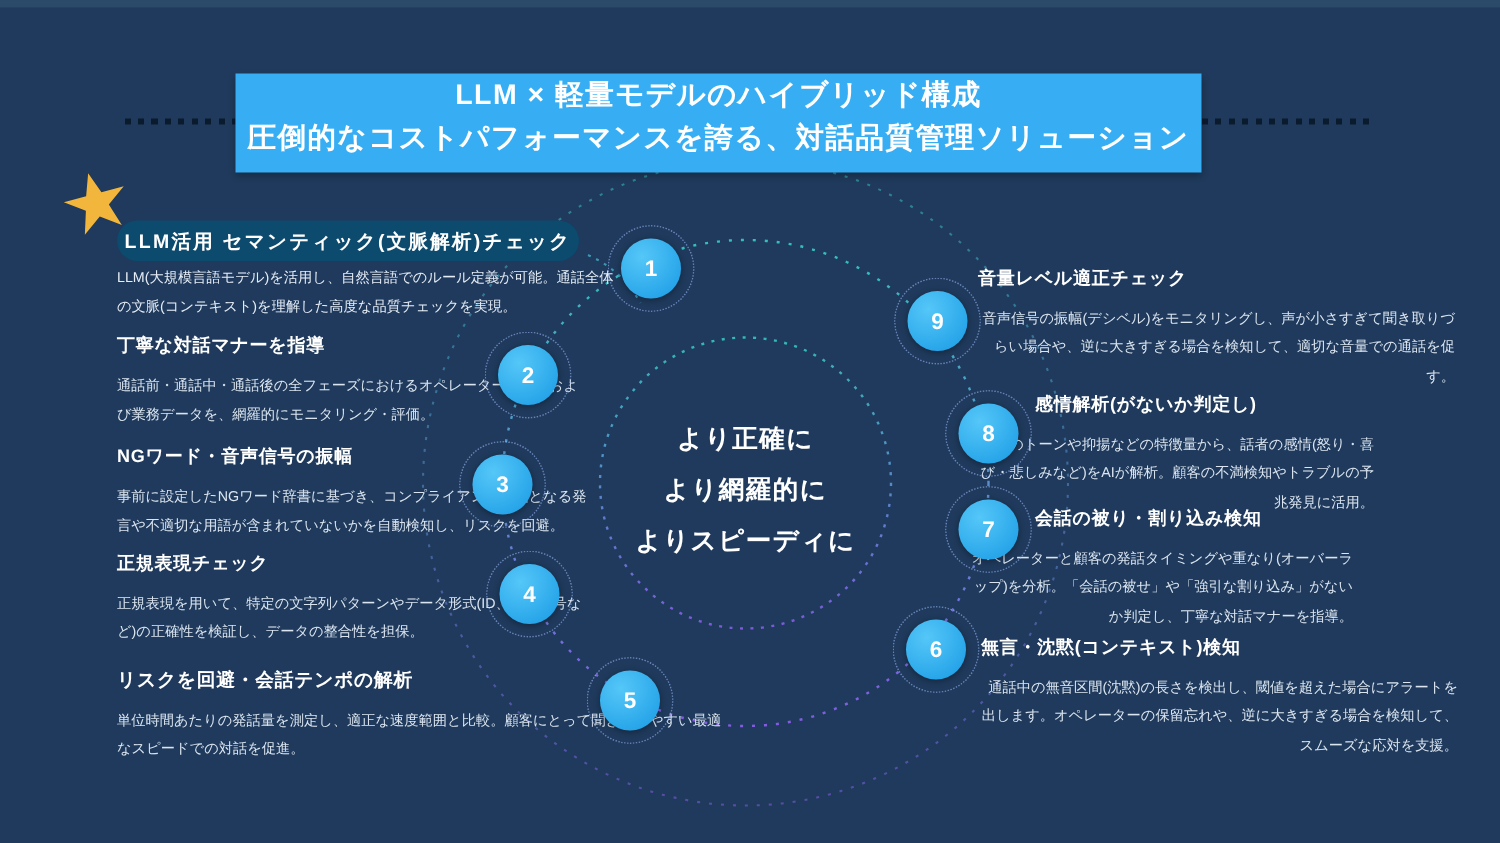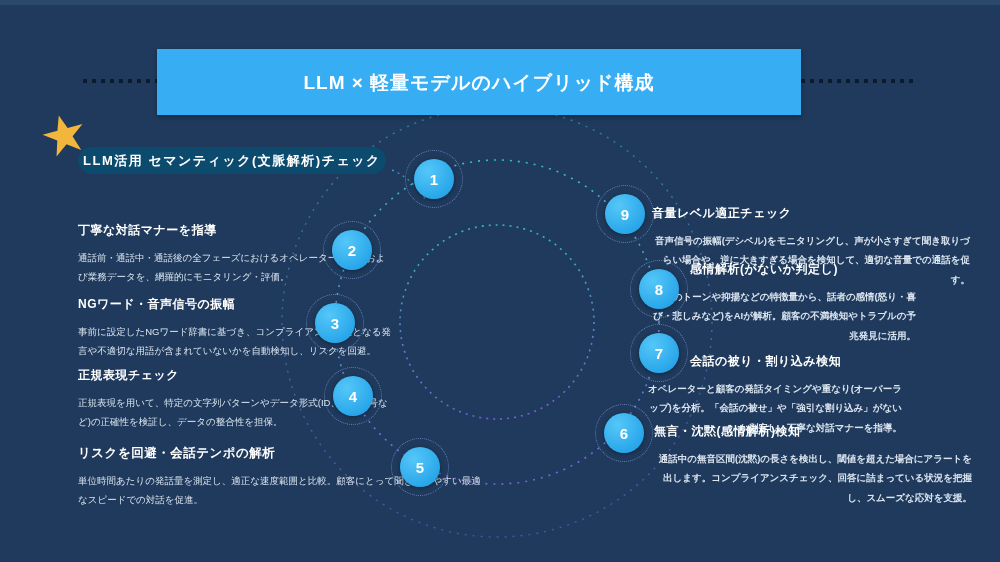--- a/index.html
+++ b/index.html
@@ -3,107 +3,114 @@
 <meta charset="utf-8">
 <style>
   html,body{margin:0;padding:0;}
   body{font-family:"Liberation Sans","DejaVu Sans",sans-serif;}
   .canvas{position:relative;width:1000px;height:562px;background:#1f3a5c;overflow:hidden;}
   .top-strip{position:absolute;left:0;top:0;width:1000px;height:5px;background:#2b4968;}
   .dash{position:absolute;top:79px;height:4px;background:repeating-linear-gradient(90deg,#0b1b2e 0 4px,transparent 4px 9px);}
   .dash-left{left:83px;width:74px;}
   .dash-right{left:801px;width:116px;}
   .banner{position:absolute;left:157px;top:49px;width:644px;height:66px;background:#37aef3;
-          display:flex;flex-direction:column;align-items:center;justify-content:center;
+          display:flex;flex-direction:column;align-items:center;justify-content:flex-start;
           box-shadow:0 2px 5px rgba(0,0,0,.3);z-index:2;}
   .banner-line{color:#ffffff;font-weight:bold;font-size:19px;line-height:29px;letter-spacing:1px;white-space:nowrap;}
   .star{position:absolute;left:42px;top:113px;width:44px;height:44px;z-index:3;}
   .pill{position:absolute;left:78px;top:147px;width:308px;height:27px;background:#0c4a6e;border-radius:14px;
         display:flex;align-items:center;justify-content:center;z-index:3;}
   .pill-label{color:#fff;font-weight:bold;font-size:13px;letter-spacing:1.5px;white-space:nowrap;}
   .intro{position:absolute;left:78px;top:176px;width:336px;color:#e6edf6;font-size:9.5px;line-height:2.05;z-index:3;}
   .sec{position:absolute;z-index:3;}
   .sec-title{color:#ffffff;font-weight:bold;font-size:12px;letter-spacing:.5px;white-space:nowrap;}
   .sec-body{margin-top:9px;color:#dbe5f0;font-size:9.5px;line-height:2.05;}
-  .right-sec .sec-body{text-align:right;font-weight:bold;}
+  .right-sec .sec-body{text-align:right;}
   .center-text{position:absolute;left:397px;top:276px;width:200px;text-align:center;z-index:3;}
   .center-line{color:#ffffff;font-weight:bold;font-size:17px;line-height:34px;letter-spacing:1px;}
   .rings{position:absolute;left:0;top:0;z-index:1;}
   .marker{position:absolute;width:56px;height:56px;border:1px dotted rgba(160,190,255,.55);border-radius:50%;
           display:flex;align-items:center;justify-content:center;z-index:4;}
   .marker-num{width:40px;height:40px;border-radius:50%;background:radial-gradient(circle at 35% 30%,#55c7f8,#189ae4);
           color:#fff;font-weight:bold;font-size:15px;display:flex;align-items:center;justify-content:center;
           box-shadow:0 1px 4px rgba(0,0,0,.35);}
 </style>
 </head>
 <body>
 
 <div class="canvas">
   <div class="top-strip"></div>
   <div class="dash dash-left"></div>
   <div class="dash dash-right"></div>
 
   <div class="banner">
     <div class="banner-line">LLM × 軽量モデルのハイブリッド構成</div>
+    <div class="banner-line">圧倒的なコストパフォーマンスを誇る、対話品質管理ソリューション</div>
   </div>
 
   <svg class="star" viewBox="0 0 100 100">
     <polygon points="50,4 62,37 97,37 68,58 79,93 50,72 21,93 32,58 3,37 38,37" fill="#f2b63c" transform="rotate(-15 50 50)"></polygon>
   </svg>
 
   <div class="pill">
     <span class="pill-label">LLM活用 セマンティック(文脈解析)チェック</span>
   </div>
+  <div class="intro">LLM(大規模言語モデル)を活用し、自然言語でのルール定義が可能。通話全体の文脈(コンテキスト)を理解した高度な品質チェックを実現。</div>
 
   <svg class="rings" width="1000" height="562" viewBox="0 0 1000 562">
     <defs>
       <linearGradient id="ringGrad" x1="0" y1="0" x2="0" y2="1">
         <stop offset="0" stop-color="#35cfc5"></stop>
         <stop offset="1" stop-color="#8d5ff0"></stop>
       </linearGradient>
     </defs>
     <circle cx="497" cy="322" r="97" fill="none" stroke="url(#ringGrad)" stroke-width="1.6" stroke-dasharray="2 5" opacity="0.85"></circle>
     <circle cx="497" cy="322" r="162" fill="none" stroke="url(#ringGrad)" stroke-width="1.6" stroke-dasharray="2 6" opacity="0.9"></circle>
     <circle cx="497" cy="322" r="215" fill="none" stroke="url(#ringGrad)" stroke-width="1.4" stroke-dasharray="2 6" opacity="0.5"></circle>
     <path d="M392,170 C410,178 420,190 427,202" fill="none" stroke="#46c0d8" stroke-width="1.4" stroke-dasharray="2 4" opacity="0.7"></path>
   </svg>
 
+  <div class="center-text">
+    <div class="center-line">より正確に</div>
+    <div class="center-line">より網羅的に</div>
+    <div class="center-line">よりスピーディに</div>
+  </div>
 
   <div class="sec left-sec" style="left:78px;top:222px;width:310px;">
     <div class="sec-title">丁寧な対話マナーを指導</div>
     <div class="sec-body">通話前・通話中・通話後の全フェーズにおけるオペレーターの行動および業務データを、網羅的にモニタリング・評価。</div>
   </div>
   <div class="sec left-sec" style="left:78px;top:296px;width:314px;">
     <div class="sec-title">NGワード・音声信号の振幅</div>
     <div class="sec-body">事前に設定したNGワード辞書に基づき、コンプライアンス違反となる発言や不適切な用語が含まれていないかを自動検知し、リスクを回避。</div>
   </div>
   <div class="sec left-sec" style="left:78px;top:367px;width:314px;">
     <div class="sec-title">正規表現チェック</div>
     <div class="sec-body">正規表現を用いて、特定の文字列パターンやデータ形式(ID、電話番号など)の正確性を検証し、データの整合性を担保。</div>
   </div>
   <div class="sec left-sec" style="left:78px;top:445px;width:405px;">
     <div class="sec-title" style="font-size:12.5px;">リスクを回避・会話テンポの解析</div>
     <div class="sec-body">単位時間あたりの発話量を測定し、適正な速度範囲と比較。顧客にとって聞き取りやすい最適なスピードでの対話を促進。</div>
   </div>
 
-  <div class="sec right-sec" style="left:648px;top:177px;width:322px;margin-top:28px;">
+  <div class="sec right-sec" style="left:648px;top:177px;width:322px;">
     <div class="sec-title" style="padding-left:4px;">音量レベル適正チェック</div>
     <div class="sec-body">音声信号の振幅(デシベル)をモニタリングし、声が小さすぎて聞き取りづらい場合や、逆に大きすぎる場合を検知して、適切な音量での通話を促す。</div>
   </div>
   <div class="sec right-sec" style="left:648px;top:261px;width:268px;">
     <div class="sec-title" style="padding-left:42px;">感情解析(がないか判定し)</div>
     <div class="sec-body">音声のトーンや抑揚などの特徴量から、話者の感情(怒り・喜び・悲しみなど)をAIが解析。顧客の不満検知やトラブルの予兆発見に活用。</div>
   </div>
   <div class="sec right-sec" style="left:640px;top:337px;width:262px;">
-    <div class="sec-title" style="padding-left:50px;margin-top:16px;">会話の被り・割り込み検知</div>
+    <div class="sec-title" style="padding-left:50px;">会話の被り・割り込み検知</div>
     <div class="sec-body">オペレーターと顧客の発話タイミングや重なり(オーバーラップ)を分析。「会話の被せ」や「強引な割り込み」がないか判定し、丁寧な対話マナーを指導。</div>
   </div>
   <div class="sec right-sec" style="left:650px;top:423px;width:322px;">
-    <div class="sec-title" style="padding-left:4px;">無言・沈黙(感情解析)検知</div>
-    <div class="sec-body">通話中の無音区間(沈黙)の長さを検出し、閾値を超えた場合にアラートを出します。コンプライアンスチェック、回答に詰まっている状況を把握し、スムーズな応対を支援。</div>
+    <div class="sec-title" style="padding-left:4px;">無言・沈黙(コンテキスト)検知</div>
+    <div class="sec-body">通話中の無音区間(沈黙)の長さを検出し、閾値を超えた場合にアラートを出します。オペレーターの保留忘れや、逆に大きすぎる場合を検知して、スムーズな応対を支援。</div>
   </div>
 
   <div class="marker" style="left:405px;top:150px;">
     <div class="marker-num">1</div>
   </div>
   <div class="marker" style="left:323px;top:221px;">
     <div class="marker-num">2</div>
   </div>
   <div class="marker" style="left:306px;top:294px;">
     <div class="marker-num">3</div>

